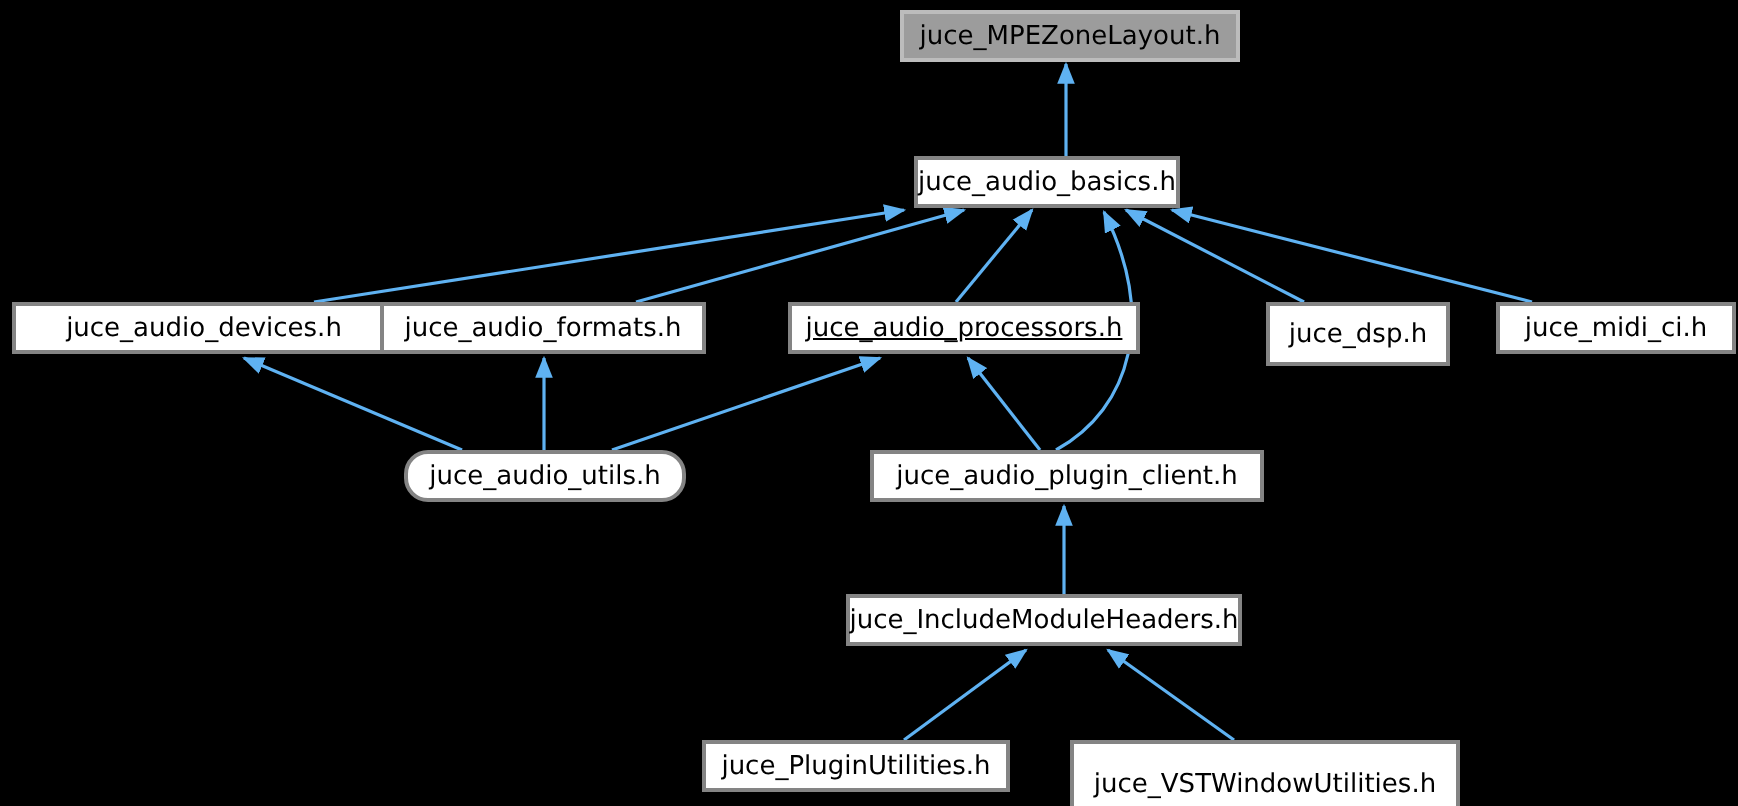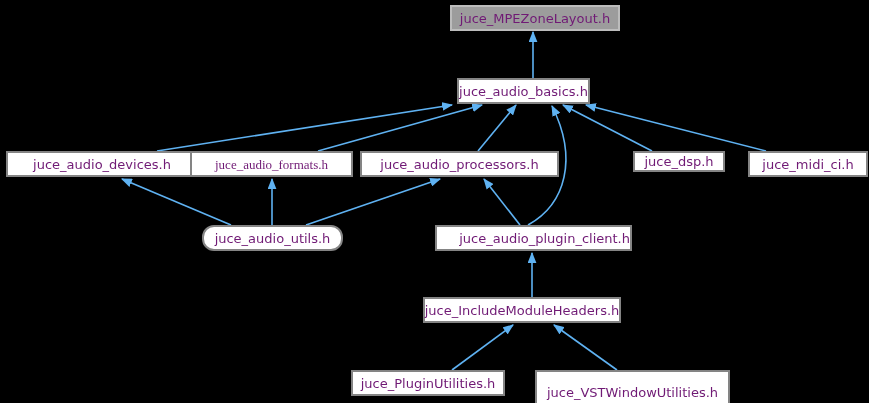--- a/index.html
+++ b/index.html
@@ -21,21 +21,21 @@
     top: 0;
     width: 869px;
     height: 403px;
     pointer-events: none;
   }
   .node {
     position: absolute;
     box-sizing: border-box;
     border: 2px solid #848484;
     background: #ffffff;
-    color: #701a75;
+    color: #000000;
     display: flex;
     align-items: center;
     justify-content: center;
     font-size: 13px;
     line-height: 1;
     white-space: nowrap;
     cursor: pointer;
   }
   .node.highlight {
     background: #9c9c9c;
@@ -73,36 +73,36 @@
   <div id="node-layer">
       <div class="node highlight" style="left: 450px; top: 5px; width: 170px; height: 26px;">
         <span>juce_MPEZoneLayout.h</span>
       </div>
       <div class="node" style="left: 457px; top: 78px; width: 133px; height: 26px;">
         <span>juce_audio_basics.h</span>
       </div>
       <div class="node" style="left: 6px; top: 151px; width: 192px; height: 26px;">
         <span>juce_audio_devices.h</span>
       </div>
-      <div class="node" style="left: 190px; top: 151px; width: 163px; height: 26px; font-family: Liberation Serif, serif;">
+      <div class="node" style="left: 190px; top: 151px; width: 163px; height: 26px;">
         <span>juce_audio_formats.h</span>
       </div>
-      <div class="node" style="left: 360px; top: 151px; width: 199px; height: 26px;">
+      <div class="node" style="left: 394px; top: 151px; width: 176px; height: 26px; text-decoration: underline;">
         <span>juce_audio_processors.h</span>
       </div>
-      <div class="node" style="left: 633px; top: 151px; width: 92px; height: 21px;">
+      <div class="node" style="left: 633px; top: 151px; width: 92px; height: 32px;">
         <span>juce_dsp.h</span>
       </div>
       <div class="node" style="left: 748px; top: 151px; width: 120px; height: 26px;">
         <span>juce_midi_ci.h</span>
       </div>
       <div class="node" style="left: 202px; top: 225px; width: 141px; height: 26px; border-radius: 12px;">
         <span>juce_audio_utils.h</span>
       </div>
-      <div class="node" style="left: 435px; top: 225px; width: 197px; height: 26px; justify-content: flex-end;">
+      <div class="node" style="left: 435px; top: 225px; width: 197px; height: 26px;">
         <span>juce_audio_plugin_client.h</span>
       </div>
       <div class="node" style="left: 423px; top: 297px; width: 198px; height: 26px;">
         <span>juce_IncludeModuleHeaders.h</span>
       </div>
       <div class="node" style="left: 351px; top: 370px; width: 154px; height: 26px;">
         <span>juce_PluginUtilities.h</span>
       </div>
       <div class="node" style="left: 535px; top: 370px; width: 195px; height: 44px;">
         <span>juce_VSTWindowUtilities.h</span>

